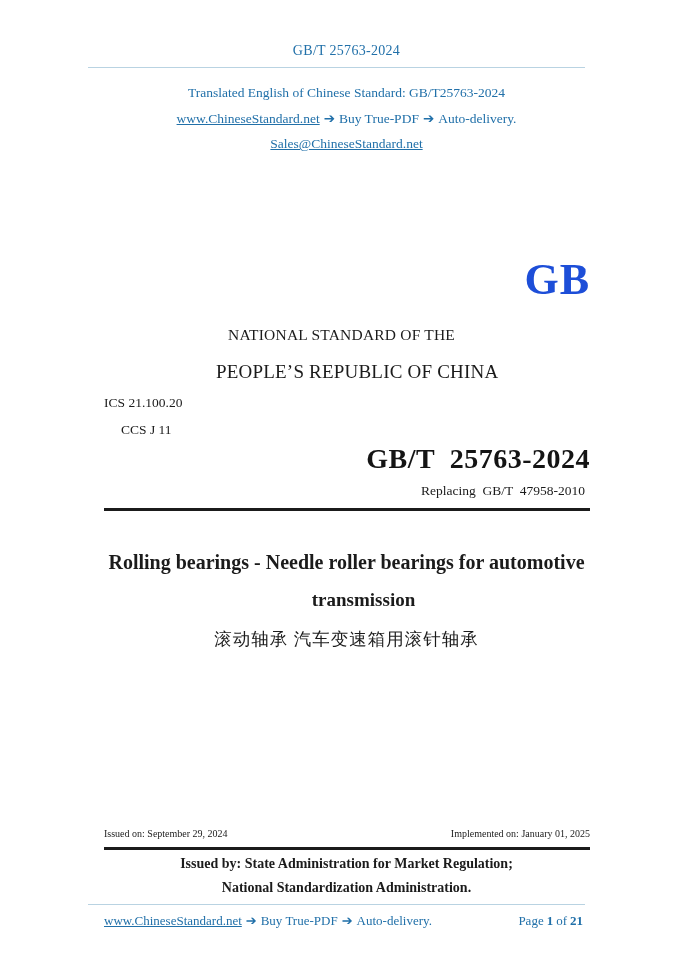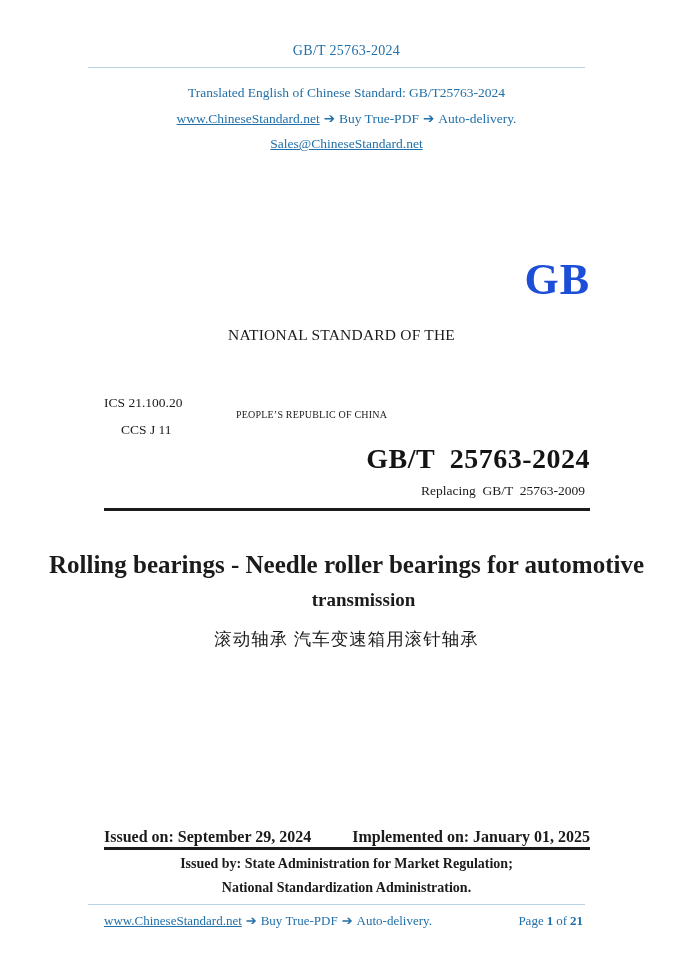--- a/index.html
+++ b/index.html
@@ -39,21 +39,21 @@
   }
   .arrow { margin: 0 4px; display: inline-block; }
 
   
   .gb-logo {
     top: 256px; right: 103px;
     font-size: 44px; font-weight: bold; line-height: 48px;
     letter-spacing: 1px; color: #1d4ed8;
   }
   .nat-line1 { top: 326px; left: 228px; font-size: 15.5px; letter-spacing: 0.2px; }
-  .nat-line2 { top: 361px; left: 236px; font-size: 10px; letter-spacing: 0.2px; margin-top: 48px; }
+  .nat-line2 { top: 361px; left: 216px; font-size: 19px; letter-spacing: 0.2px; }
 
   
   .ics-line { top: 395px; left: 104px; font-size: 13.5px; }
   .ccs-line { top: 422px; left: 104px; font-size: 13.5px; margin-left: 17px; }
 
   
   .std-number {
     top: 443px; right: 103px;
     font-size: 28px; font-weight: bold; white-space: pre;
     letter-spacing: 0.5px; color: #141414;
@@ -61,29 +61,29 @@
   .replacing {
     top: 483px; right: 108px;
     font-size: 13.5px; white-space: pre;
   }
 
   .rule-thick { left: 104px; width: 486px; height: 2.5px; background: #1b1b1b; }
   .rule-thick-1 { top: 508px; }
   .rule-thick-2 { top: 847px; }
 
   
-  .title-en-1 { top: 551px; font-size: 25px; font-weight: bold; }
+  .title-en-1 { top: 551px; font-size: 20px; font-weight: bold; }
   .title-en-2 { top: 589px; font-size: 19px; font-weight: bold; padding-left: 17px; }
   .title-zh   { top: 627px; font-size: 17.5px; letter-spacing: 1px; }
 
   
   .issue-row {
     top: 828px; left: 104px; width: 486px;
     display: flex; justify-content: space-between;
-    font-size: 16px; font-weight: bold; gap: 12px;
+    font-size: 10px; font-weight: normal; gap: 12px;
   }
   .issued-by-1 { top: 856px; font-size: 14px; font-weight: bold; }
   .issued-by-2 { top: 880px; font-size: 14px; font-weight: bold; font-family: Liberation Serif, serif; }
 
   
   .ftr-rule { top: 904px; }
   .footer-row {
     top: 913px; left: 104px; width: 479px;
     display: flex; justify-content: space-between;
     font-size: 13px;
@@ -112,21 +112,21 @@
   <div class="abs nat-line1">NATIONAL STANDARD OF THE</div>
 
   <div class="abs nat-line2">PEOPLE’S REPUBLIC OF CHINA</div>
 
   <div class="abs ics-line">ICS 21.100.20</div>
 
   <div class="abs ccs-line">CCS J 11</div>
 
   <div class="abs std-number">GB/T  25763-2024</div>
 
-  <div class="abs replacing">Replacing  GB/T  25763-2009</div>
+  <div class="abs replacing">Replacing  GB/T  47958-2010</div>
 
   <div class="abs rule-thick rule-thick-1"></div>
 
   <div class="abs center title-en-1">Rolling bearings - Needle roller bearings for automotive</div>
 
   <div class="abs center title-en-2">transmission</div>
 
   <div class="abs center title-zh">滚动轴承  汽车变速箱用滚针轴承</div>
 
   <div class="abs issue-row">

